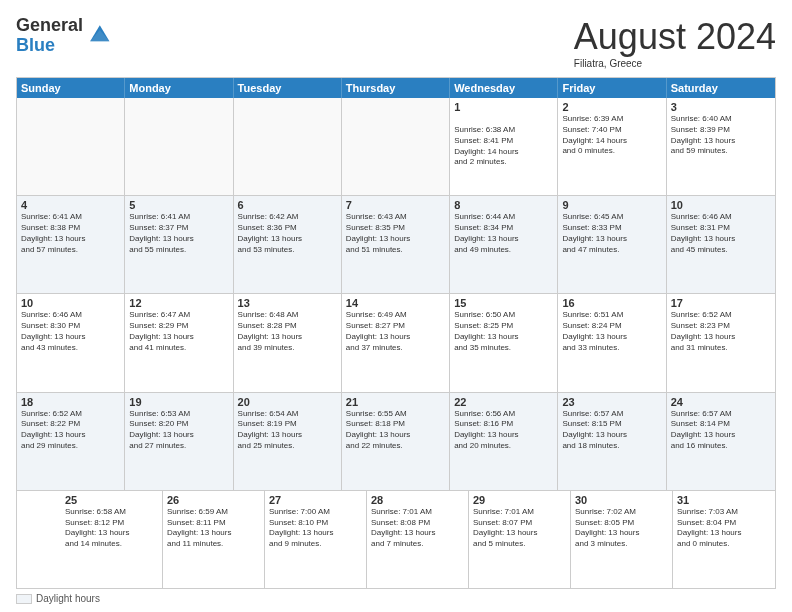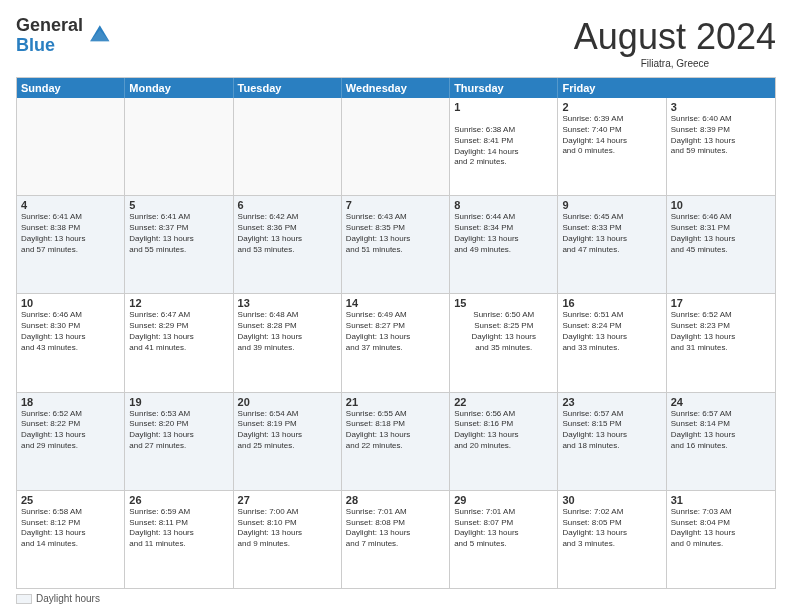--- a/index.html
+++ b/index.html
@@ -32,21 +32,21 @@
       flex-direction: column;
       line-height: 1.1;
     }
     .logo-icon {
       width: 24px;
       height: 24px;
       margin-left: 4px;
       margin-top: -4px;
     }
     .title-area {
-      text-align: center;
+      text-align: left;
     }
     .month-title {
       font-size: 36px;
       font-weight: normal;
       color: #333;
     }
     .location {
       font-size: 10px;
       color: #333;
     }
@@ -74,21 +74,21 @@
       flex: 1;
       display: flex;
       flex-direction: column;
     }
     .calendar-row {
       display: grid;
       grid-template-columns: repeat(7, 1fr);
       flex: 1;
       border-bottom: 1px solid #ccc;
     }
-    .calendar-row:last-child { border-bottom: none; }
+    .calendar-row:last-child { border-bottom: none; margin-left: 44px; }
     .cell {
       border-right: 1px solid #ccc;
       padding: 3px 4px;
       font-size: 8.5px;
       color: #333;
       background: #fff;
       vertical-align: top;
     }
     .cell:last-child { border-right: none; }
     .cell.empty { background: #f9f9f9; }
@@ -140,23 +140,24 @@
       <div class="month-title">August 2024</div>
       <div class="location">Filiatra, Greece</div>
     </div>
   </div>
 
   <div class="calendar">
     <div class="day-headers">
       <div class="day-header">Sunday</div>
       <div class="day-header">Monday</div>
       <div class="day-header">Tuesday</div>
+      <div class="day-header">Thursday</div>
       <div class="day-header">Wednesday</div>
-      <div class="day-header">Thursday</div>
       <div class="day-header">Friday</div>
+      <div class="day-header">Saturday</div>
     </div>
     <div class="calendar-body" id="calendar-body">
     <div class="calendar-row">
           <div class="cell empty"></div>
           <div class="cell empty"></div>
           <div class="cell empty"></div>
           <div class="cell empty"></div>
           <div class="cell">
             <span class="cell-date">1</span>
             <div class="cell-info" style="white-space: pre-line; margin-top: 12px;">Sunrise: 6:38 AM
@@ -254,21 +255,21 @@
           </div>
           <div class="cell">
             <span class="cell-date">14</span>
             <div class="cell-info" style="white-space: pre-line;">Sunrise: 6:49 AM
 Sunset: 8:27 PM
 Daylight: 13 hours
 and 37 minutes.</div>
           </div>
           <div class="cell">
             <span class="cell-date">15</span>
-            <div class="cell-info" style="white-space: pre-line; text-align: center;">Sunrise: 6:50 AM
+            <div class="cell-info" style="white-space: pre-line;">Sunrise: 6:50 AM
 Sunset: 8:25 PM
 Daylight: 13 hours
 and 35 minutes.</div>
           </div>
           <div class="cell">
             <span class="cell-date">16</span>
             <div class="cell-info" style="white-space: pre-line;">Sunrise: 6:51 AM
 Sunset: 8:24 PM
 Daylight: 13 hours
 and 33 minutes.</div>

